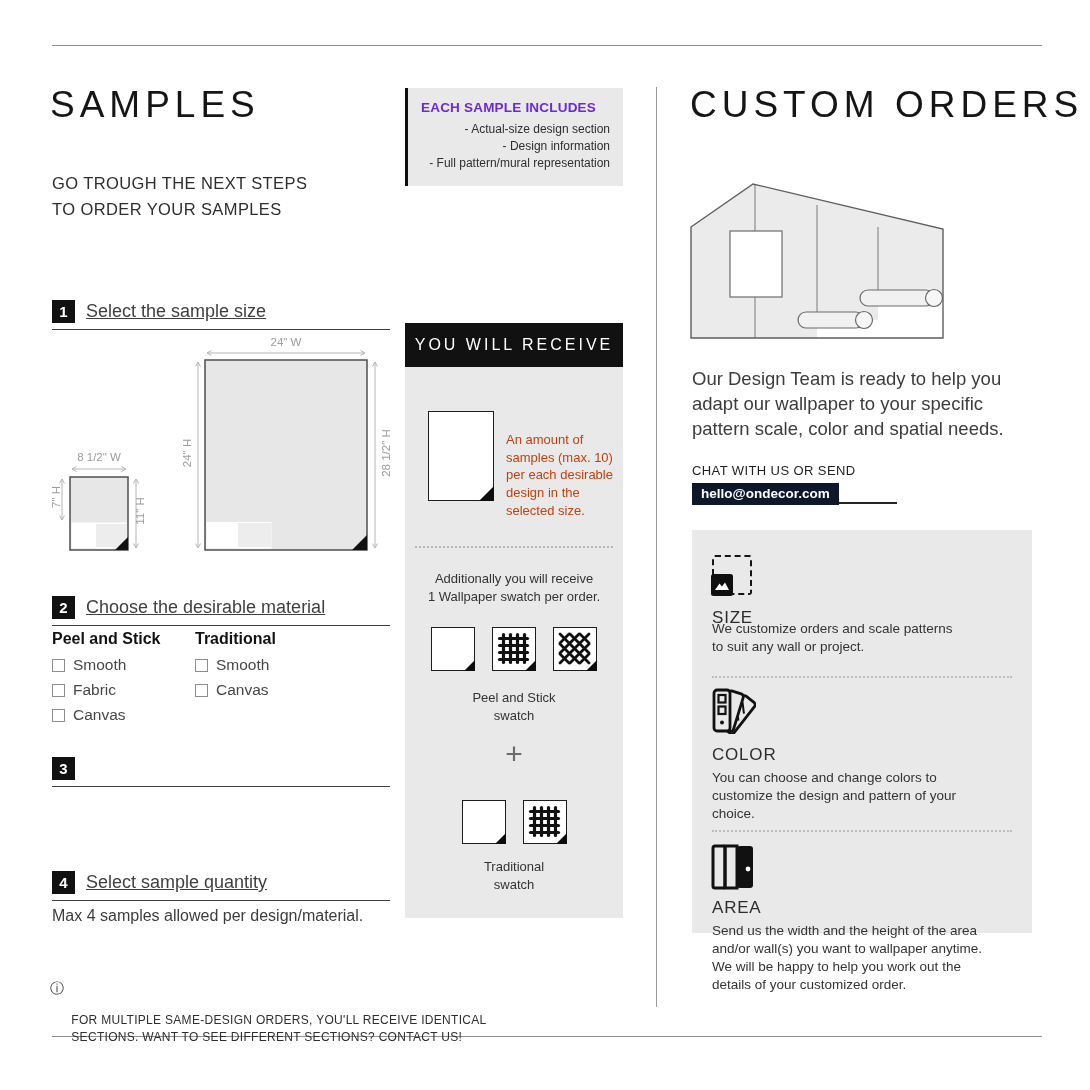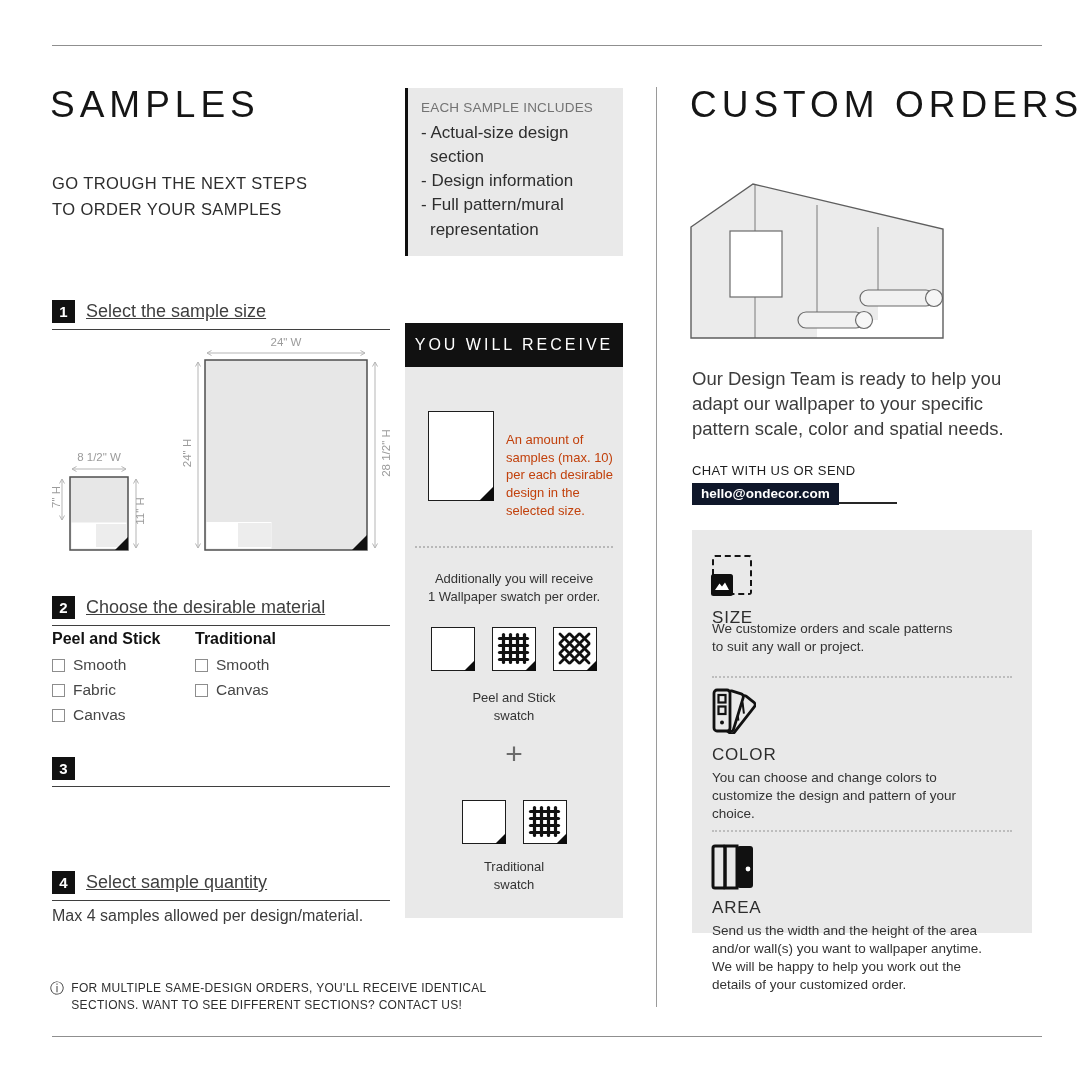--- a/index.html
+++ b/index.html
@@ -23,27 +23,27 @@
   .rot{transform:rotate(-90deg);}
 
   .mat-col{position:absolute;top:0;}
   .mat-title{font-size:16px;font-weight:700;color:#121212;margin-bottom:8px;}
   .mat-opt{display:flex;align-items:center;gap:8px;margin-bottom:7px;font-size:15.5px;color:#474747;}
   .cb{width:11px;height:11px;border:1.5px solid #8d8d8d;flex:0 0 auto;}
 
   .note{font-size:16px;line-height:1.34;color:#3c3c3c;white-space:pre-line;}
   .footnote{display:flex;gap:7px;font-size:12px;line-height:1.4;letter-spacing:.3px;color:#2e2e2e;}
   .footnote .ic{font-size:14px;line-height:1.2;}
-  .footnote .txt{white-space:pre-line;}
+  .footnote .txt{white-space:pre-line;margin-top:32px;}
 
   .include-box{position:absolute;left:405px;top:88px;width:218px;box-sizing:border-box;
         background:#e9e9e9;border-left:3px solid #0f0f0f;padding:12px 13px 14px;}
-  .include-title{font-size:13.5px;font-weight:400;letter-spacing:.2px;color:#737373;margin-bottom:6px;}
+  .include-title{font-size:13.5px;font-weight:700;letter-spacing:.2px;color:#6d28d9;margin-bottom:6px;}
   .include-box ul{margin:0;padding:0;list-style:none;}
-  .include-box li{font-size:17px;line-height:1.42;color:#2e2e2e;padding-left:9px;text-indent:-9px;}
+  .include-box li{font-size:12px;line-height:1.42;color:#2e2e2e;padding-left:9px;text-indent:-9px;text-align:right;}
   .include-box li::before{content:"- ";}
 
   .receive-bar{position:absolute;left:405px;top:323px;width:218px;height:44px;background:#111;
         color:#fff;font-size:16px;letter-spacing:3px;display:flex;align-items:center;justify-content:center;}
   .receive-panel{position:absolute;left:405px;top:367px;width:218px;height:551px;background:#e9e9e9;}
   .sheet{position:absolute;left:23px;top:44px;width:64px;height:88px;background:#fff;border:1.6px solid #1d1d1d;}
   .fold::after{content:"";position:absolute;right:-1px;bottom:-1px;width:0;height:0;
         border-bottom:15px solid #0c0c0c;border-left:15px solid transparent;}
   .fold-s::after{content:"";position:absolute;right:-1px;bottom:-1px;width:0;height:0;
         border-bottom:11px solid #0c0c0c;border-left:11px solid transparent;}

